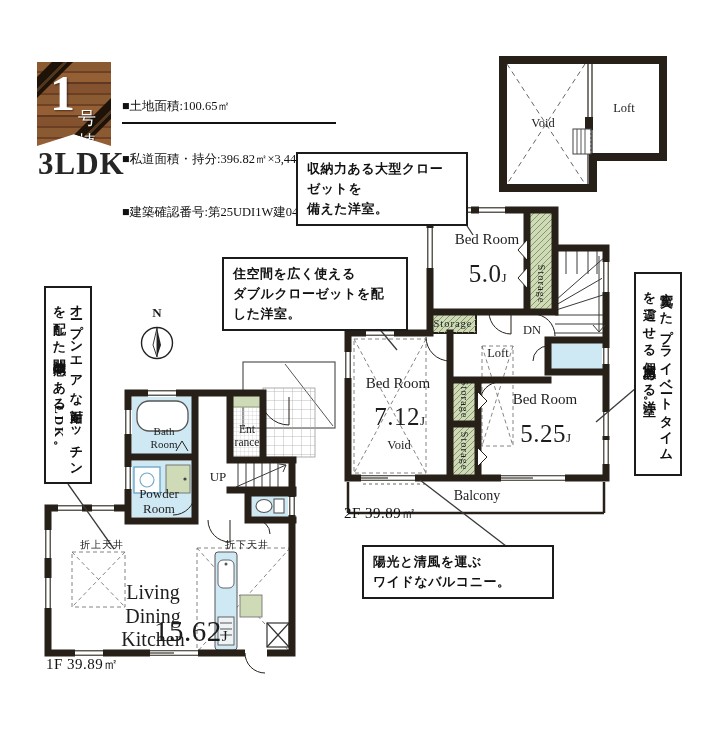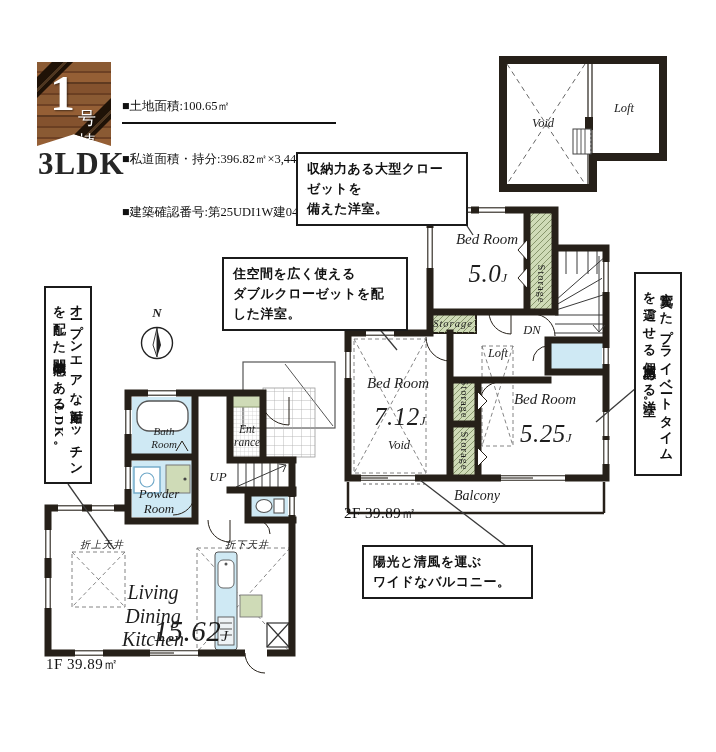--- a/index.html
+++ b/index.html
@@ -13,21 +13,21 @@
          background:
            repeating-linear-gradient(180deg,#8a5a33 0 9px,#6e4124 9px 11px,#955f35 11px 20px,#5f3a20 20px 22px,#84522e 22px 31px,#6b3f22 31px 33px);
          overflow:hidden;}
   .ribbon{position:absolute;width:120px;height:15px;background:linear-gradient(0deg,#1f1207 0 4px,#4e3620 4px 7px,#1f1207 7px 100%);transform:rotate(-45deg);}
   .badge-num{position:absolute;left:13px;top:6px;font-size:50px;font-weight:700;color:#fff;text-shadow:1px 1px 2px rgba(0,0,0,.5);line-height:1;}
   .badge-suffix{position:absolute;left:41px;top:44px;font-size:18px;font-weight:400;color:#fff;text-shadow:1px 1px 1px rgba(0,0,0,.6);}
   .info{position:absolute;left:122px;top:62px;font-size:12.5px;font-weight:400;line-height:1.42;color:#111;white-space:pre;}
   .info-rule{position:absolute;left:122px;top:122px;width:214px;border-top:2px solid #111;}
   .plan-type{position:absolute;left:38px;top:146px;font-size:31px;font-weight:600;letter-spacing:1px;color:#262626;}
   
-  .lbl{position:absolute;transform:translateX(-50%);text-align:center;line-height:1.15;white-space:pre-line;color:#1d1d1d;font-style:italic;}
+  .lbl{position:absolute;transform:translateX(-50%);text-align:center;line-height:1.15;white-space:pre-line;color:#1d1d1d;}
   .room-name{font-size:15px;}
   .room-size{font-size:25px;letter-spacing:.5px;}
   .room-size .unit{font-size:13px;}
   .small{font-size:12.5px;}
   .tiny{font-size:10px;letter-spacing:1px;}
   .vtext{position:absolute;transform:translate(-50%,-50%);writing-mode:vertical-rl;text-orientation:mixed;
          font-size:10.5px;letter-spacing:1px;color:#1d1d1d;}
   .area-lbl{position:absolute;font-size:15px;letter-spacing:.5px;color:#111;}
   
   .callout{position:absolute;border:2px solid #1b1b1b;background:#fff;z-index:10;
@@ -453,16 +453,16 @@
 Kitchen</div>
   <div class="lbl z8" style="left:155px;top:615px;font-size:29px;letter-spacing:.5px;margin-left:36px;"><span>15.62</span><span style="font-size:15px;">J</span></div>
   <div class="area-lbl z8" style="left:46px;top:655px;">1F 39.89㎡</div>
 
   <div class="callout" style="left:296px;top:152px;width:172px;">収納力ある大型クローゼットを
 備えた洋室。</div>
   <div class="callout" style="left:222px;top:257px;width:186px;">住空間を広く使える
 ダブルクローゼットを配した洋室。</div>
   <div class="callout-v" style="left:44px;top:286px;height:198px;">オープンエアな対面キッチンを配した開放感のあるLDK。</div>
   <div class="callout-v" style="left:634px;top:272px;height:204px;">充実したプライベートタイムを過ごせる個室感ある洋室。</div>
-  <div class="callout" style="left:362px;top:545px;width:171px;">陽光と清風を運ぶ
+  <div class="callout" style="left:362px;top:545px;width:192px;">陽光と清風を運ぶ
 ワイドなバルコニー。</div>
 
 </div>
 
 </body></html>

